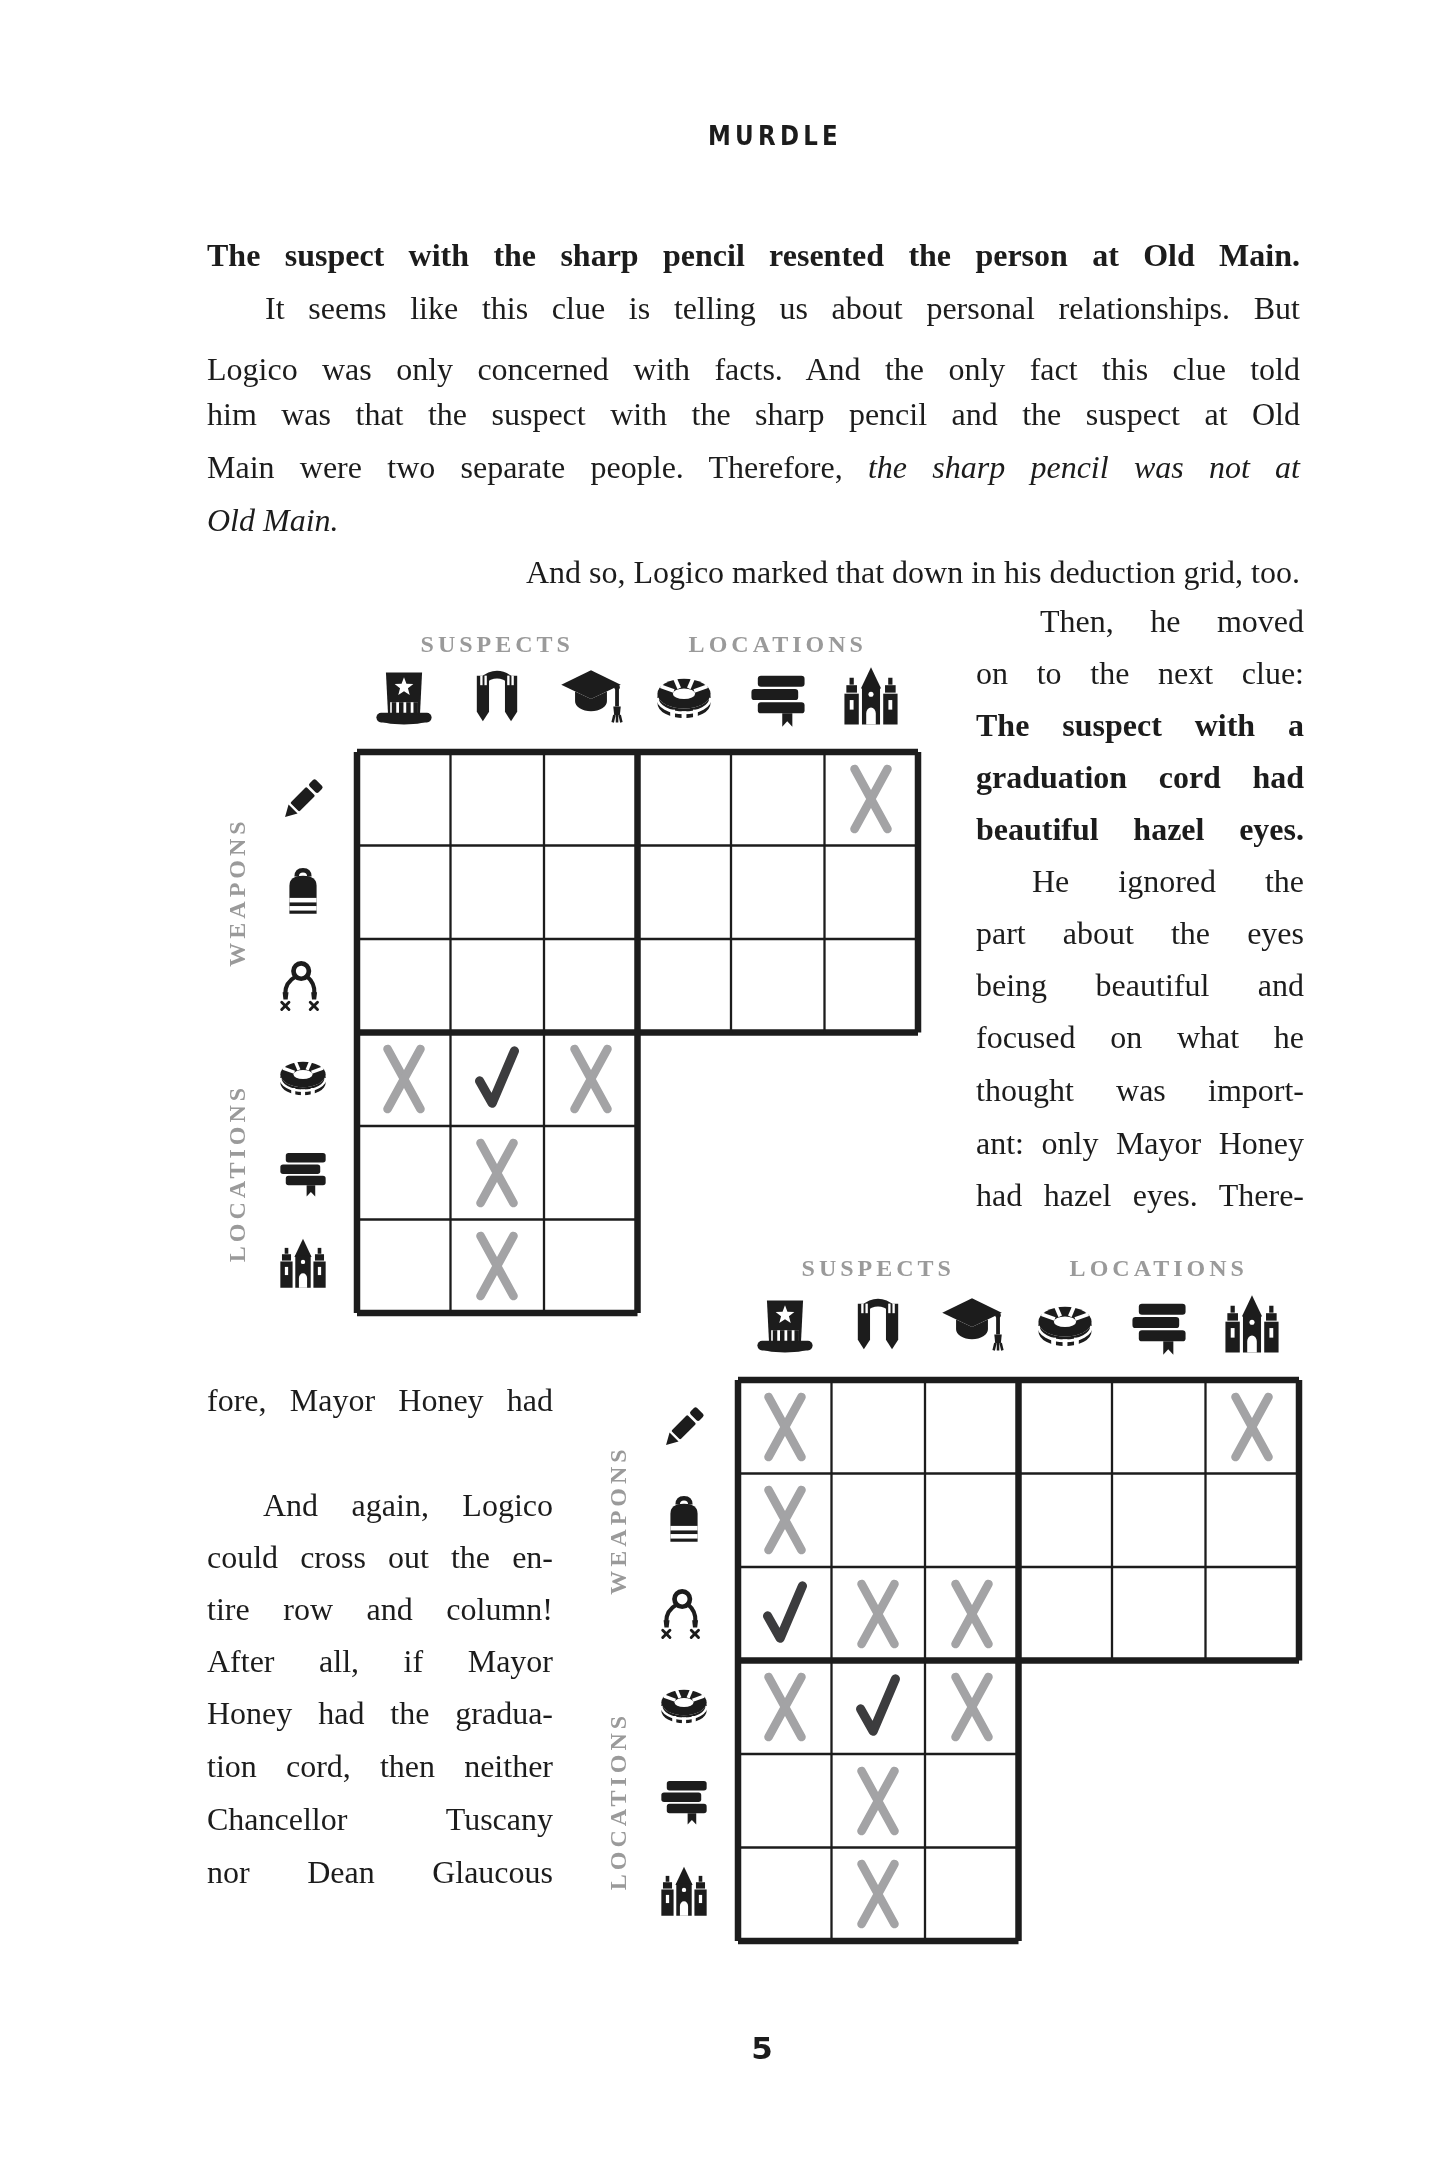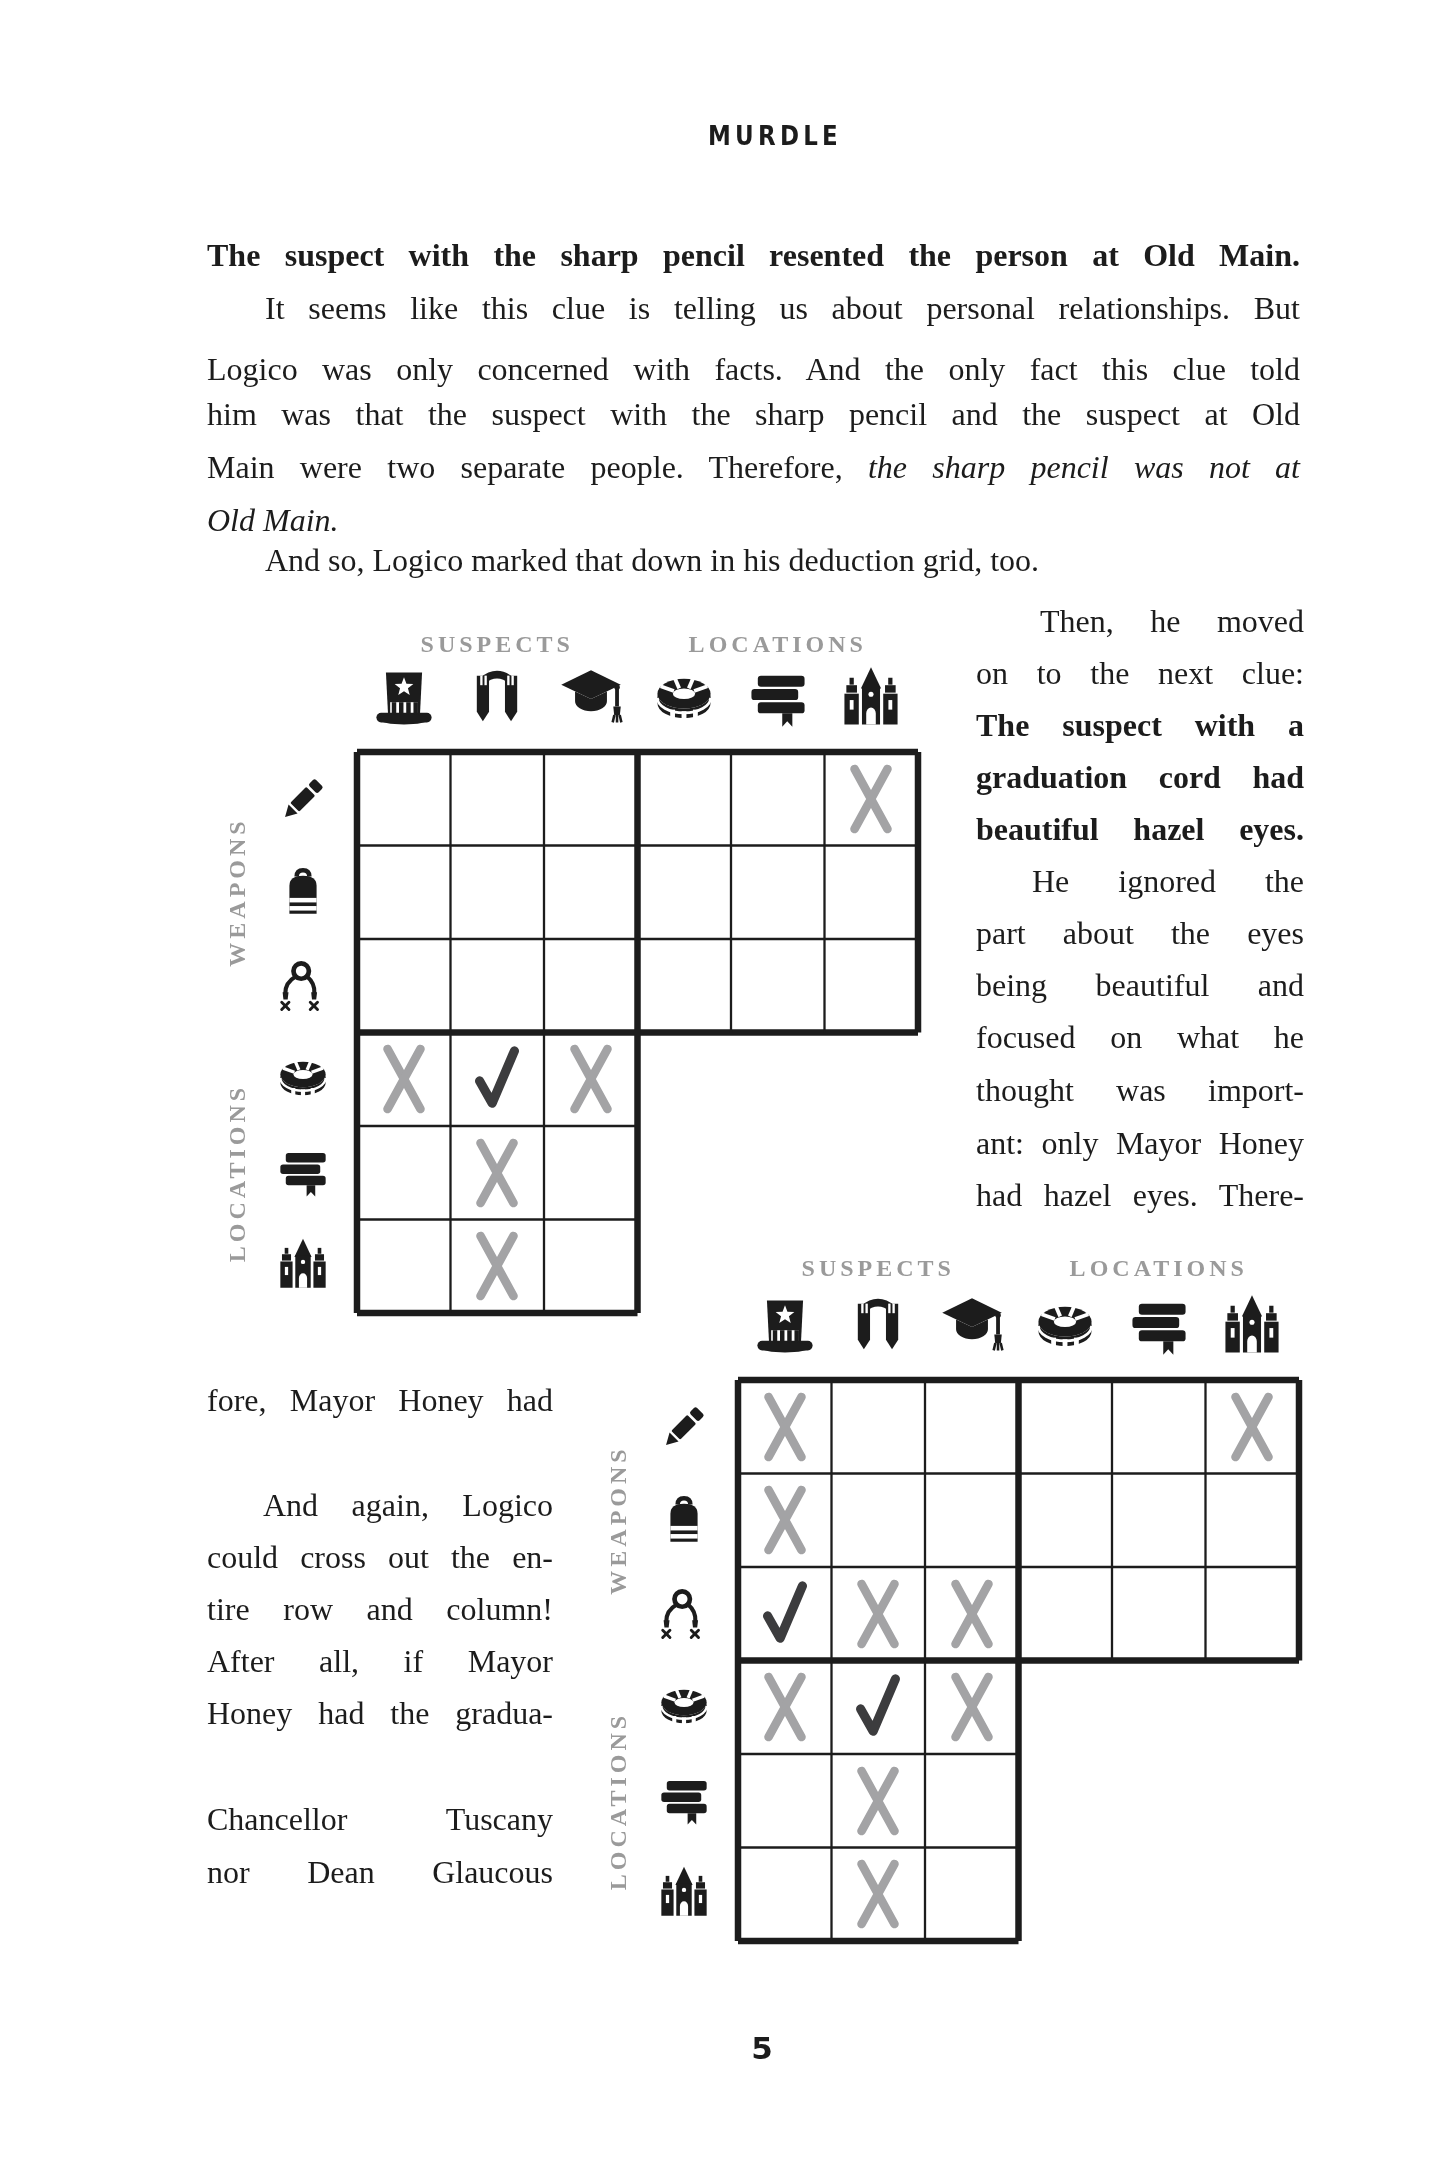--- a/index.html
+++ b/index.html
@@ -29,21 +29,21 @@
 <div id="page">
   <div class="title">MURDLE</div>
   <div class="pagenum">5</div>
 <div class="tblock" style="left: 207px; width: 1093px;">
       <div class="tline just" style="top: 229px;"><span class="s-b">The suspect with the sharp pencil resented the person at Old Main.</span></div>
       <div class="tline just" style="top: 282px; padding-left: 58px;"><span class="s-n">It seems like this clue is telling us about personal relationships. But</span></div>
       <div class="tline just" style="top: 343px;"><span class="s-n">Logico was only concerned with facts. And the only fact this clue told</span></div>
       <div class="tline just" style="top: 388px;"><span class="s-n">him was that the suspect with the sharp pencil and the suspect at Old</span></div>
       <div class="tline just" style="top: 441px;"><span class="s-n">Main were two separate people. Therefore, </span><span class="s-i">the sharp pencil was not at</span></div>
       <div class="tline" style="top: 494px;"><span class="s-i">Old Main.</span></div>
-      <div class="tline" style="top: 534px; padding-left: 58px;"><span class="s-n">And so, Logico marked that down in his deduction grid, too.</span></div>
+      <div class="tline" style="top: 546px; padding-left: 58px; text-align: right;"><span class="s-n">And so, Logico marked that down in his deduction grid, too.</span></div>
     </div>
     <div class="tblock" style="left: 976px; width: 328px;">
       <div class="tline just" style="top: 595px; padding-left: 64px;"><span class="s-n">Then, he moved</span></div>
       <div class="tline just" style="top: 647px;"><span class="s-n">on to the next clue:</span></div>
       <div class="tline just" style="top: 699px;"><span class="s-b">The suspect with a</span></div>
       <div class="tline just" style="top: 751px;"><span class="s-b">graduation cord had</span></div>
       <div class="tline just" style="top: 803px;"><span class="s-b">beautiful hazel eyes.</span></div>
       <div class="tline just" style="top: 855px; padding-left: 56px;"><span class="s-n">He ignored the</span></div>
       <div class="tline just" style="top: 907px;"><span class="s-n">part about the eyes</span></div>
       <div class="tline just" style="top: 959px;"><span class="s-n">being beautiful and</span></div>
@@ -52,20 +52,21 @@
       <div class="tline just" style="top: 1117px;"><span class="s-n">ant: only Mayor Honey</span></div>
       <div class="tline just" style="top: 1169px;"><span class="s-n">had hazel eyes. There-</span></div>
     </div>
     <div class="tblock" style="left: 207px; width: 346px;">
       <div class="tline just" style="top: 1374px;"><span class="s-n">fore, Mayor Honey had</span></div>
       <div class="tline just" style="top: 1479px; padding-left: 56px;"><span class="s-n">And again, Logico</span></div>
       <div class="tline just" style="top: 1531px;"><span class="s-n">could cross out the en-</span></div>
       <div class="tline just" style="top: 1583px;"><span class="s-n">tire row and column!</span></div>
       <div class="tline just" style="top: 1635px;"><span class="s-n">After all, if Mayor</span></div>
       <div class="tline just" style="top: 1687px;"><span class="s-n">Honey had the gradua-</span></div>
+      <div class="tline just" style="top: 1740px;"><span class="s-n">tion cord, then neither</span></div>
       <div class="tline just" style="top: 1793px;"><span class="s-n">Chancellor Tuscany</span></div>
       <div class="tline just" style="top: 1846px;"><span class="s-n">nor Dean Glaucous</span></div>
     </div>
     <svg width="575" height="575" class="gridsvg" style="left: 350px; top: 745px;">
       <line x1="7" y1="7" x2="568" y2="7" stroke="#1c1c1c" stroke-width="6.5"></line>
       <line x1="7" y1="100.5" x2="568" y2="100.5" stroke="#1c1c1c" stroke-width="2.3"></line>
       <line x1="7" y1="194" x2="568" y2="194" stroke="#1c1c1c" stroke-width="2.3"></line>
       <line x1="7" y1="287.5" x2="568" y2="287.5" stroke="#1c1c1c" stroke-width="6.5"></line>
       <line x1="7" y1="381" x2="287.5" y2="381" stroke="#1c1c1c" stroke-width="2.3"></line>
       <line x1="7" y1="474.5" x2="287.5" y2="474.5" stroke="#1c1c1c" stroke-width="2.3"></line>

